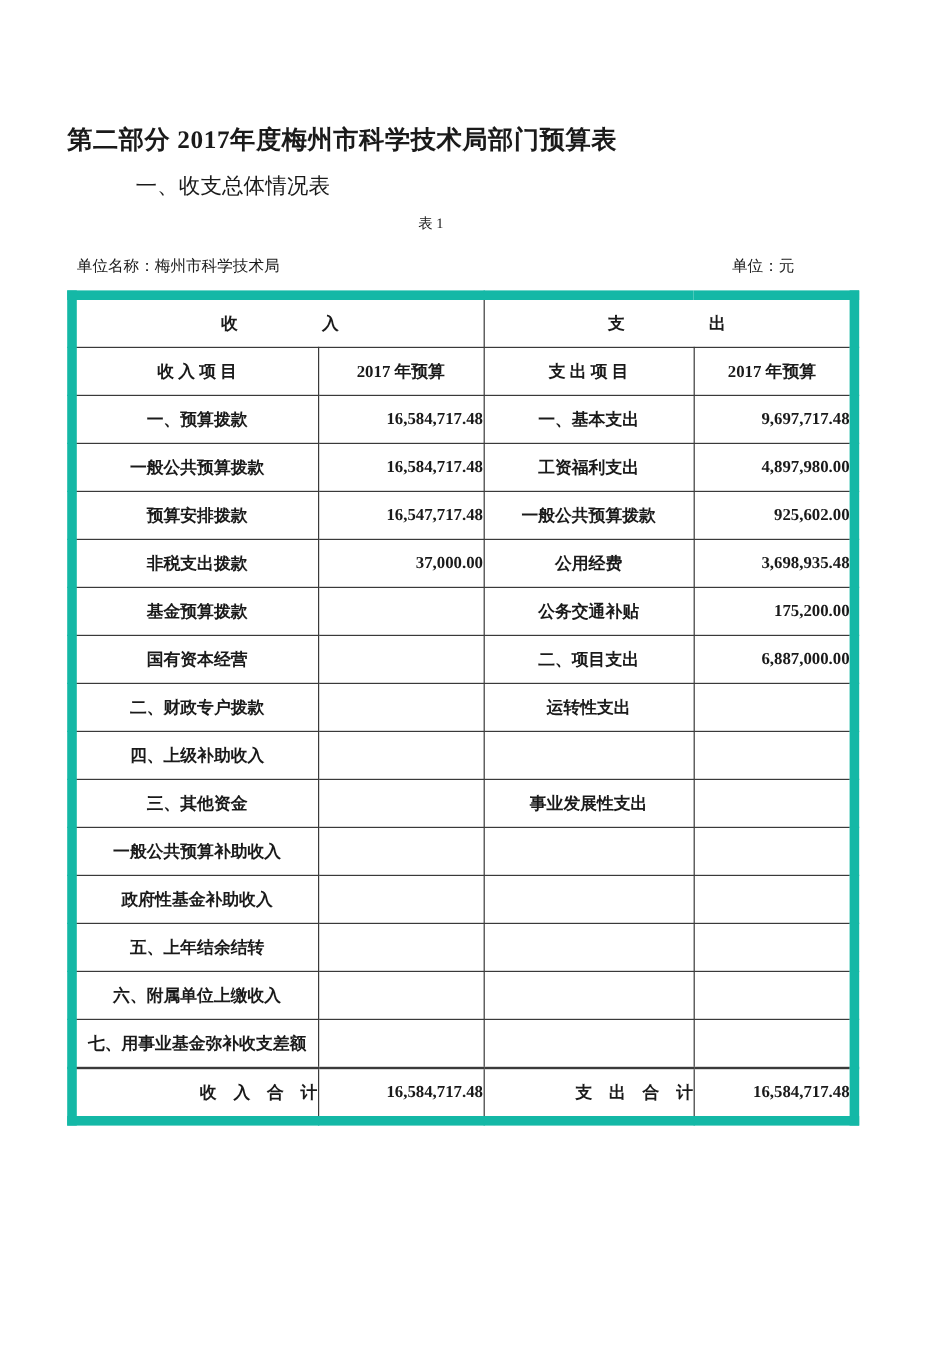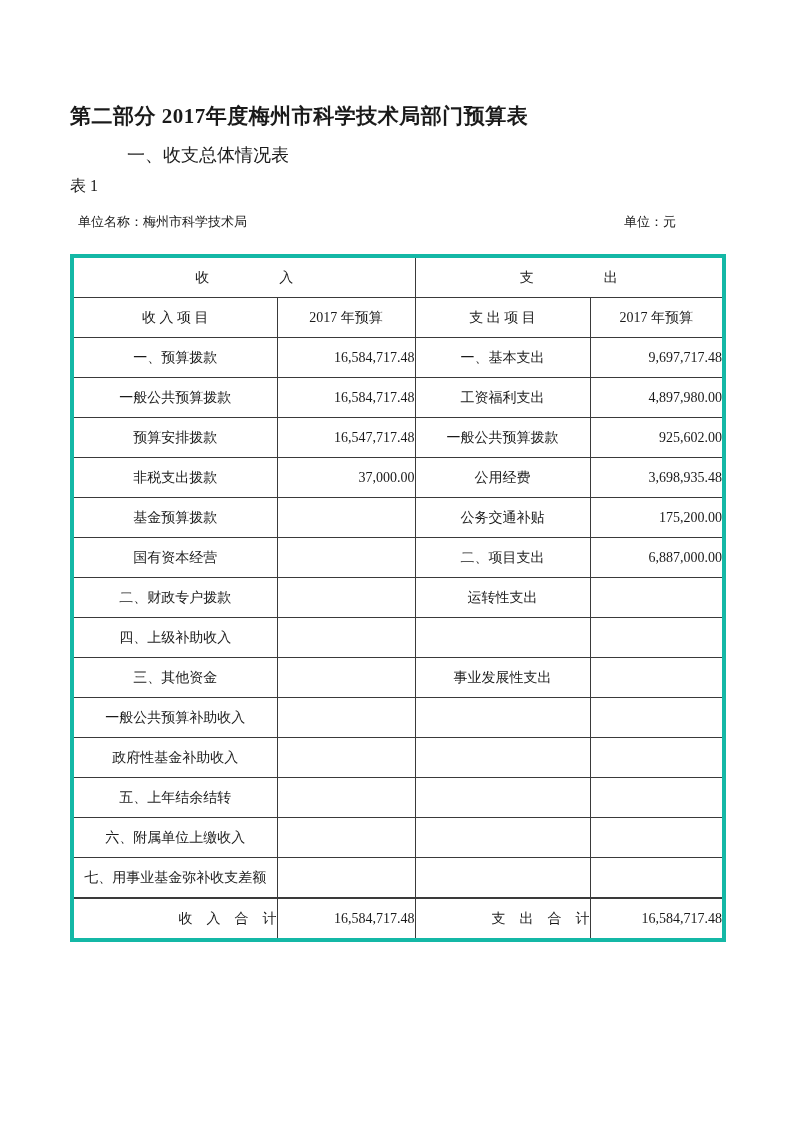--- a/index.html
+++ b/index.html
@@ -3,56 +3,57 @@
 <meta charset="utf-8">
 <style>
   html, body { margin: 0; padding: 0; background: #ffffff; }
   body {
     width: 793px; height: 1122px;
     font-family: "Liberation Serif", "DejaVu Serif", serif;
     color: #1a1a1a;
     position: relative;
     overflow: hidden;
   }
-  .content { position: absolute; left: 70px; top: 0; width: 608px; }
+  .content { position: absolute; left: 56px; top: 0; width: 608px; }
 
   .part-title {
     margin: 103px 0 0 0;
     font-size: 21px; font-weight: bold; line-height: 26px;
     letter-spacing: 0.5px;
   }
   .section-title {
     margin: 14px 0 0 57px;
     font-size: 18px; font-weight: normal; line-height: 24px;
   }
   .table-tag {
     margin-top: 12px;
-    text-align: left;
-    font-size: 16px; line-height: 14px;
+    text-align: center;
+    font-size: 12px; line-height: 14px;
     padding-right: 2px;
   }
   .table-title {
     margin-top: 34px;
     text-align: center;
     font-size: 20px; font-weight: bold; line-height: 25px;
     letter-spacing: 1px;
   }
   .unit-row {
     margin-top: 21px;
     display: flex; justify-content: space-between; align-items: flex-end;
     font-size: 13px; line-height: 16px;
     padding: 0 2px 0 8px;
   }
 
   table.budget {
-    margin-top: 24px;
+    margin-top: 12px;
     width: 652px;
     border-collapse: collapse;
     table-layout: fixed;
-    border: 4px solid #14b8a6;
+    border: 8px solid #14b8a6;
+    font-weight: bold;
   }
   table.budget td {
     border: 1px solid #3a3a3a;
     height: 39px;
     padding: 0;
     font-size: 14px;
     vertical-align: middle;
     overflow: hidden;
     white-space: pre;
   }

